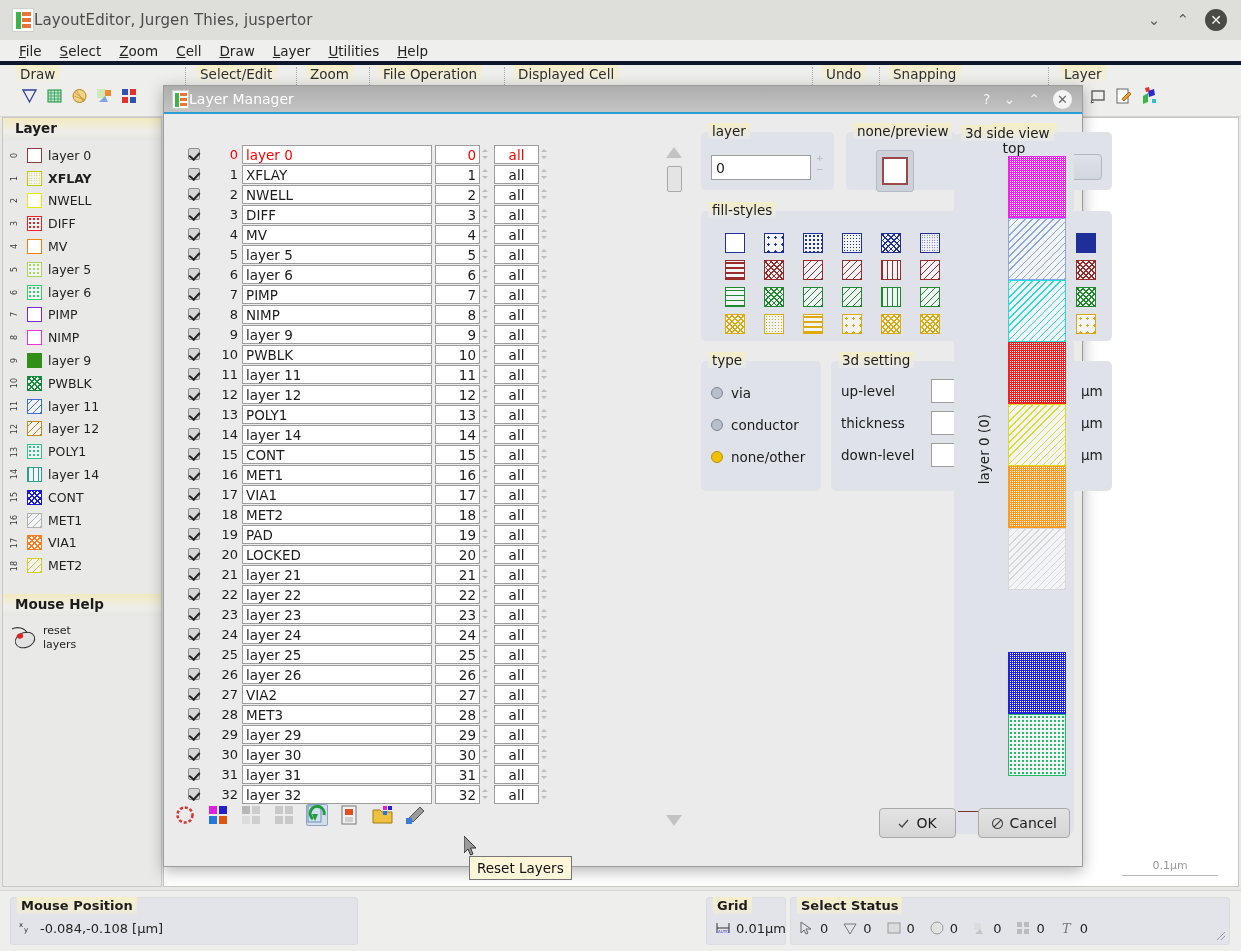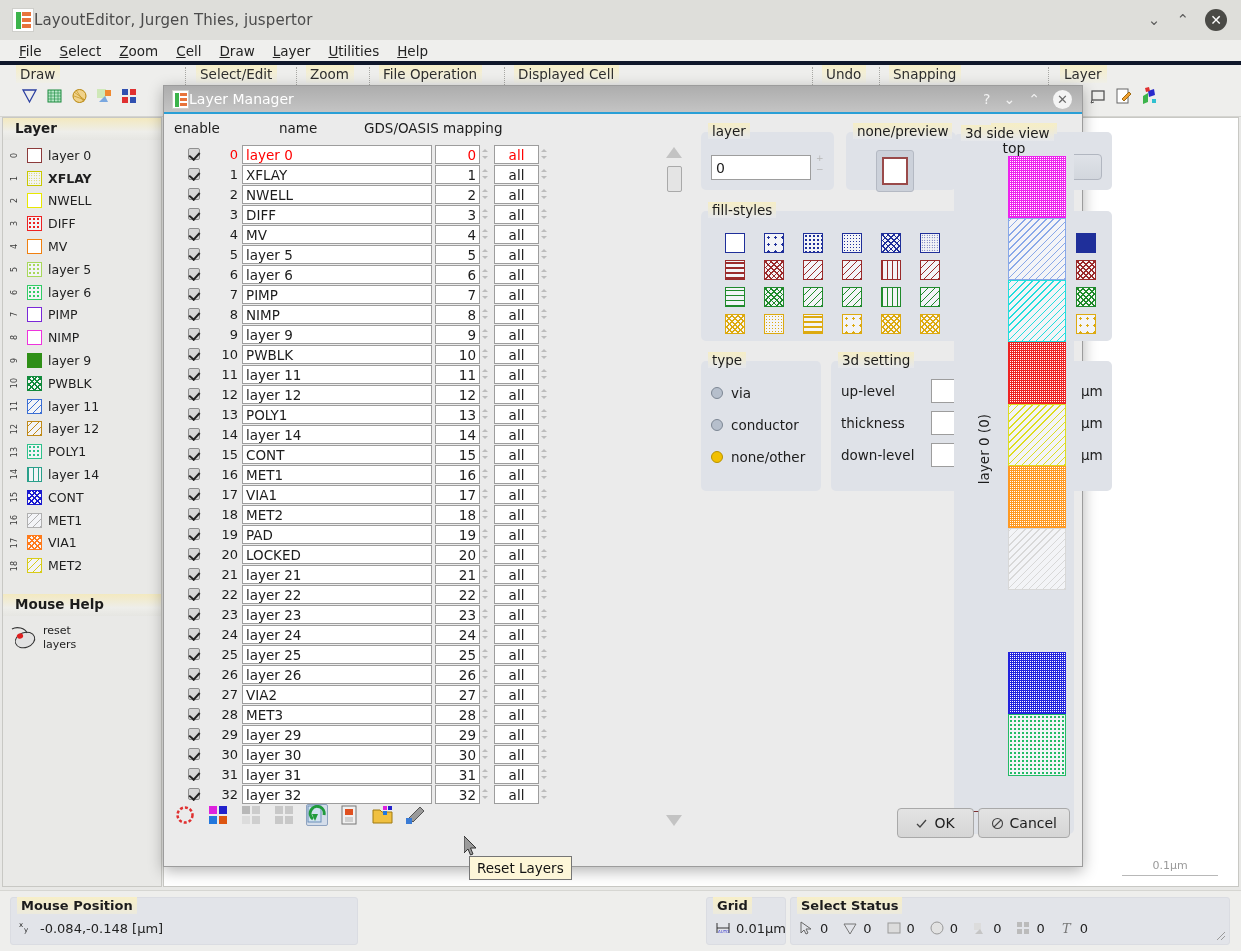--- a/index.html
+++ b/index.html
@@ -292,21 +292,21 @@
   .dtb { width:22px; height:22px; position:relative; }
   .dtb.active { border:1px solid #8fa3c0; background:#d4ddea; border-radius:2px; }
 
   .cursor-arrow { position:absolute; left:300px; bottom:12px; width:14px; height:20px; }
   .tooltip {
     position:absolute; left:305px; bottom:-12px; background:#fdf6d8;
     border:1px solid #767676; font-size:13.5px; padding:3px 7px; color:#111;
     white-space:nowrap;
   }
 
-  .dlg-btns { position:absolute; right:12px; bottom:30px; display:flex; gap:4px; }
+  .dlg-btns { position:absolute; right:12px; bottom:30px; display:flex; gap:22px; }
   .dbtn {
     min-width:77px; height:30px; background:linear-gradient(to bottom,#e3e3e3,#d5d5d5);
     border:1px solid #a9a9a9; border-radius:4px; font-size:14px;
     display:flex; align-items:center; justify-content:center; gap:6px; color:#1c1c1c;
     padding: 0 12px;
   }
 </style>
 </head>
 <body>
 
@@ -559,21 +559,21 @@
   </div>
 
   <div class="statusbar">
     <div class="sb-box" style="left:10px; width:348px;">
       <span class="sb-cap">Mouse Position</span>
       <span class="sb-val">
         <svg class="sb-ic" viewBox="0 0 16 16">
           <text x="0" y="7" font-size="7" font-family="DejaVu Sans, sans-serif" fill="#222">x</text>
           <text x="5" y="12" font-size="7" font-family="DejaVu Sans, sans-serif" fill="#222">y</text>
         </svg>
-        <span>-0.084,-0.148 [µm]</span>
+        <span>-0.084,-0.108 [µm]</span>
       </span>
     </div>
 
 
     <div class="sb-box" style="left:706px; width:80px;">
       <span class="sb-cap">Grid</span>
       <span class="sb-val">
         <svg class="sb-ic" viewBox="0 0 16 16">
           <path d="M2 3v10M14 3v10M2 8h12" stroke="#333" stroke-width="1"></path>
           <text x="3" y="13" font-size="4" fill="#3a3ad0" font-family="DejaVu Sans, sans-serif">AUTO</text>
@@ -650,25 +650,20 @@
       <div class="dlg-ctrls">
         <span>?</span>
         <span>⌄</span>
         <span>⌃</span>
         <div class="dlg-close">✕</div>
       </div>
     </div>
 
     <div class="dlg-body">
 
-      <div class="tbl-hdr">
-        <span style="left:0px;">enable</span>
-        <span style="left:105px;">name</span>
-        <span style="left:190px;">GDS/OASIS mapping</span>
-      </div>
 
       <div class="tbl" id="layer-table">
           <div class="trow first">
             <span class="cb"></span>
             <span class="no">0</span>
             <span class="nmf">layer 0</span>
             <span class="gdsf">0</span>
             <span class="spin"></span>
             <span class="allf">all</span>
             <span class="spin"></span>

